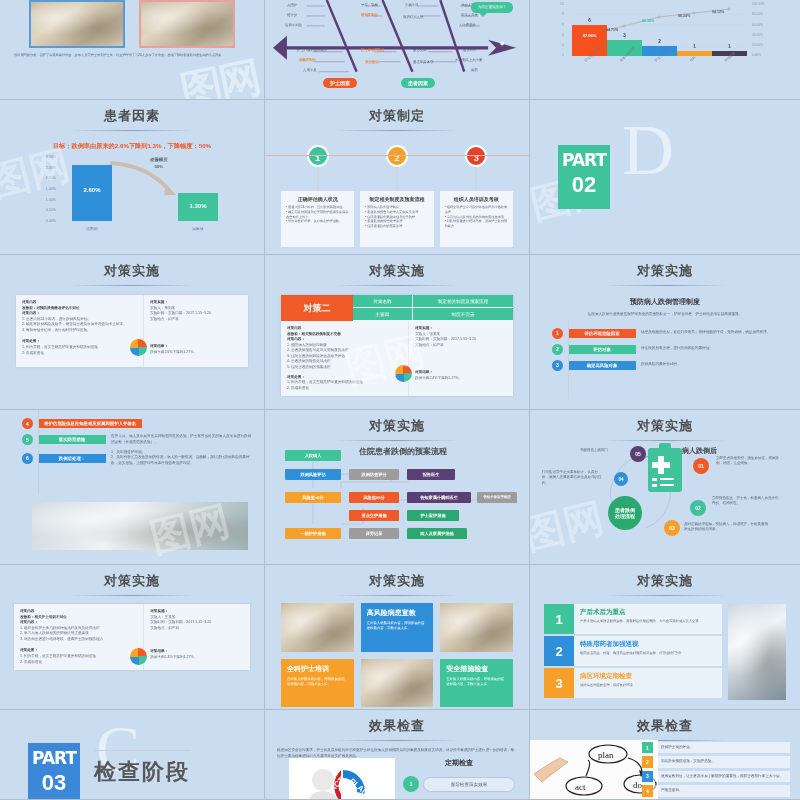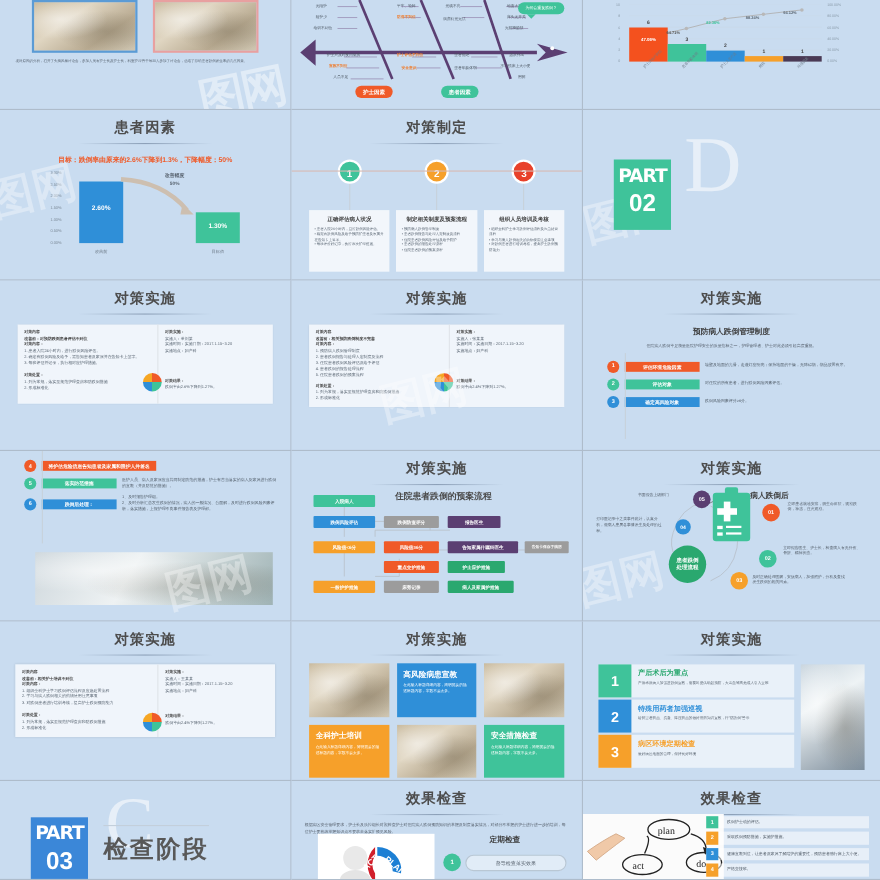--- a/index.html
+++ b/index.html
@@ -414,20 +414,33 @@
           <div class="cm-sec">跌倒率由2.6%下降到1.27%。</div>
         </div>
       </div>
     </div>
   </div>
 
   <div class="slide">
     <div class="title">对策实施</div>
     <div class="title-rule"></div>
     <div class="cm-card">
+      <div class="cm-head">
+        <div class="cm-h1">对策二</div>
+        <div class="cm-h2">
+          <div class="cm-row">
+            <div class="cm-c k">对策名称</div>
+            <div class="cm-c v">制定相关制度及预案流程</div>
+          </div>
+          <div class="cm-row">
+            <div class="cm-c k">主要因</div>
+            <div class="cm-c v">制度不完善</div>
+          </div>
+        </div>
+      </div>
       <div class="cm-body">
         <div class="cm-left">
           <div class="cm-sec cm-b">对策内容</div>
           <div class="cm-sec cm-b">改善前：相关预防跌倒制度不完善</div>
           <div class="cm-sec cm-b">对策内容：</div>
           <div class="cm-sec">1.&nbsp;<span>预防病人跌倒管理制度</span></div>
           <div class="cm-sec">2.&nbsp;<span>患者跌倒报告与处理人定制度及流程</span></div>
           <div class="cm-sec">3.&nbsp;<span>住院患者跌倒风险评估及给予评估</span></div>
           <div class="cm-sec">4.&nbsp;<span>患者跌倒的报告处理流程</span></div>
           <div class="cm-sec">5.&nbsp;<span>住院患者跌倒的预案流程</span></div>

